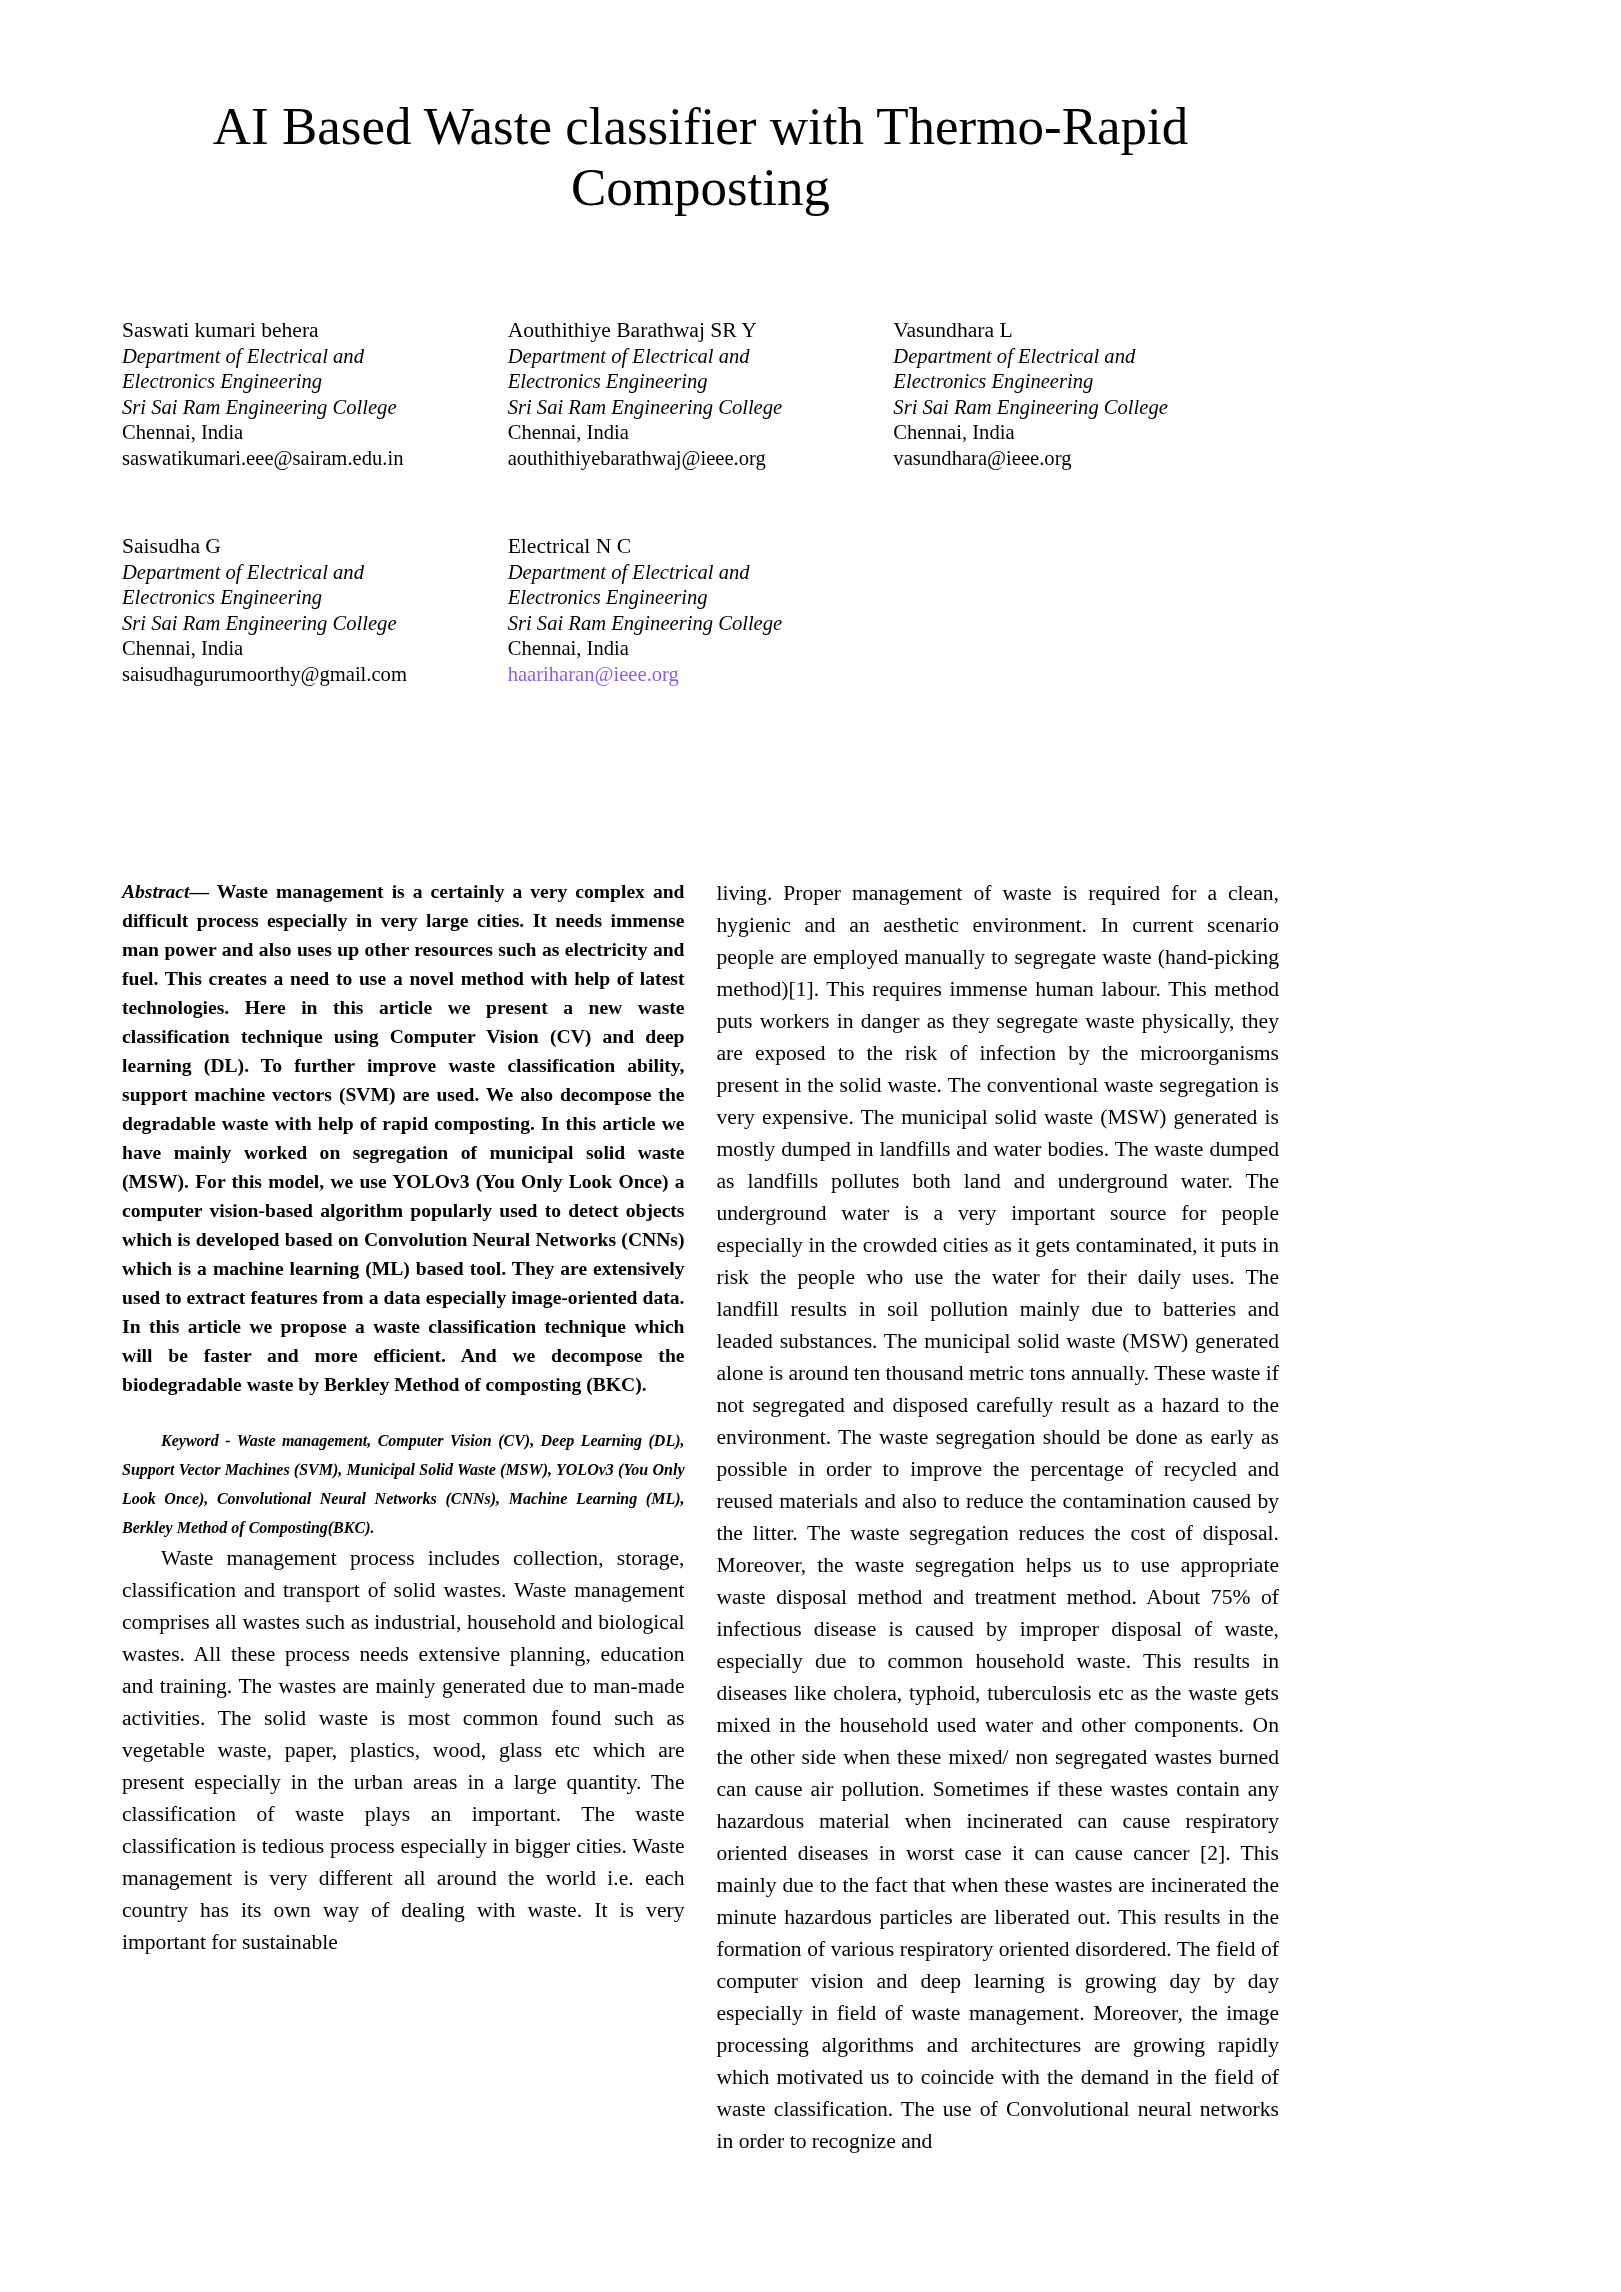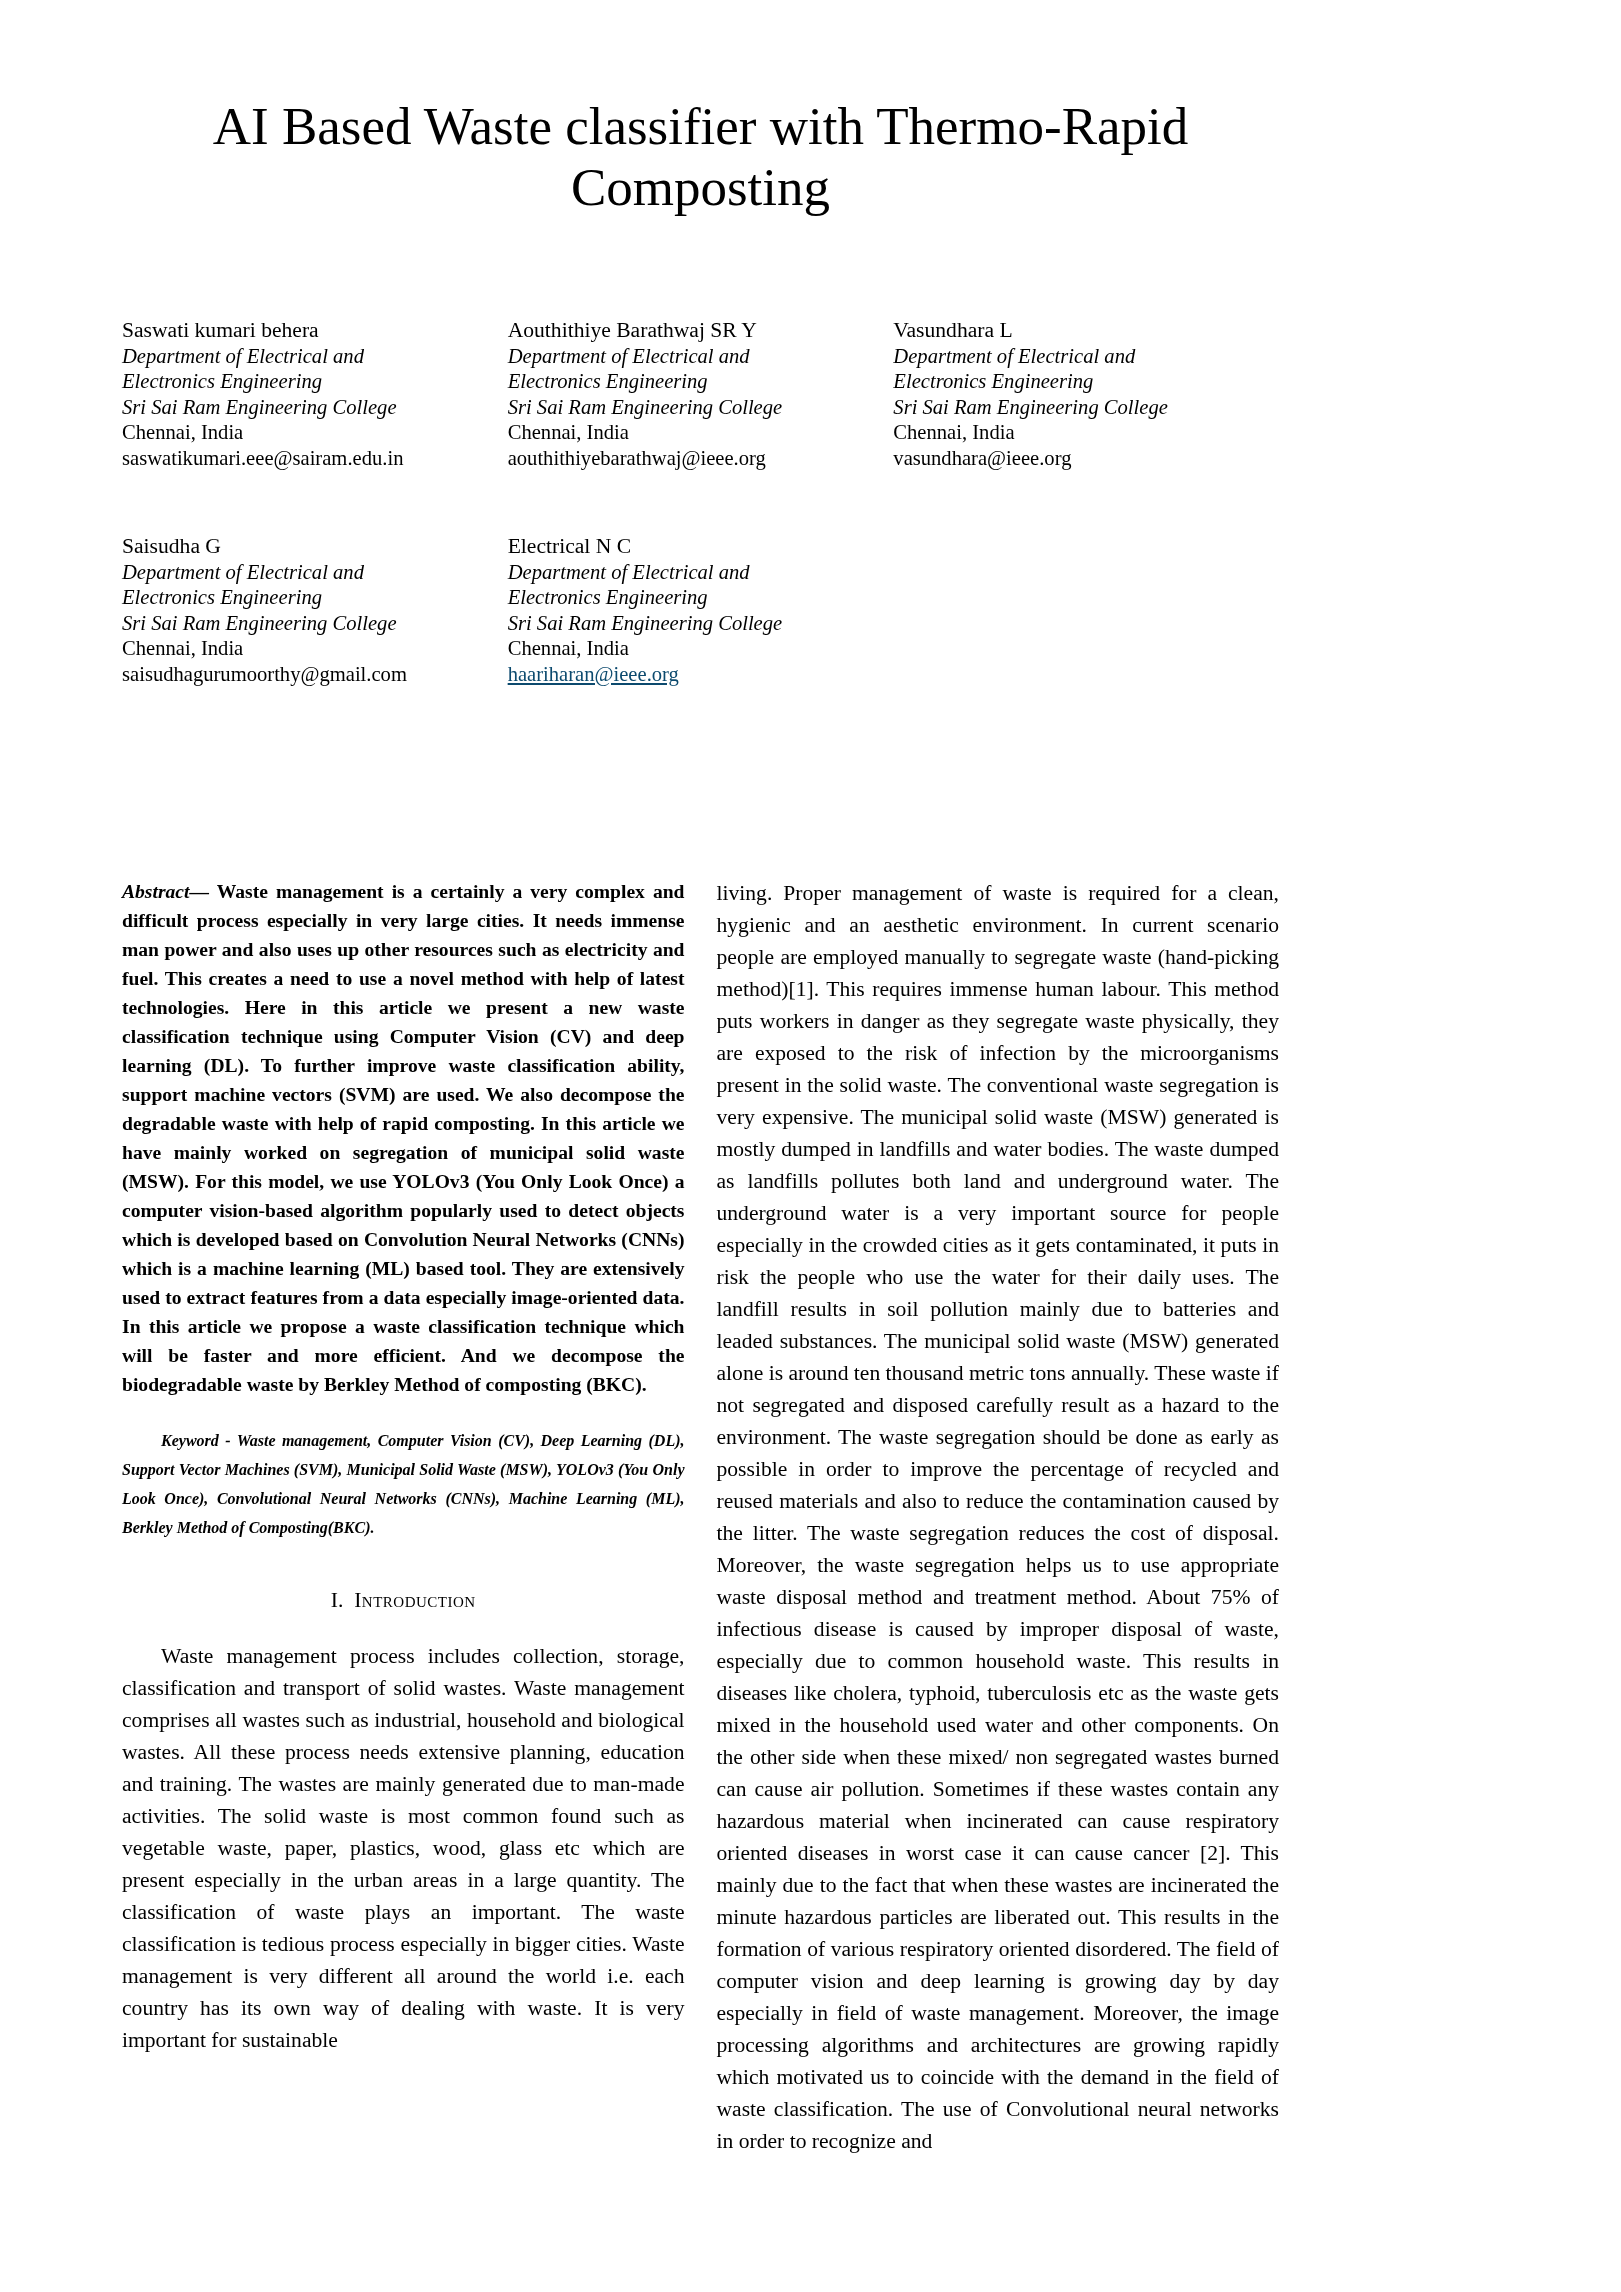--- a/index.html
+++ b/index.html
@@ -37,22 +37,21 @@
     font-size: 20.6px;
     line-height: 25.5px;
   }
   .author .name {
     font-size: 21.6px;
   }
   .italic {
     font-style: italic;
   }
   .email-link {
-    color: #0c4a6e;
-    text-decoration: underline;
+    color: #8b5cf6;
     cursor: pointer;
   }
   .body-cols {
     display: flex;
     gap: 32px;
     margin-top: 190px;
   }
   .col {
     width: 668px;
     text-align: justify;
@@ -152,21 +151,20 @@
 
   </div>
 
   <div class="body-cols">
 
     <div class="col">
       <p class="abstract"><span class="abstract-label">Abstract—</span> <span>Waste management is a certainly a very complex and difficult process especially in very large cities. It needs immense man power and also uses up other resources such as electricity and fuel. This creates a need to use a novel method with help of latest technologies. Here in this article we present a new waste classification technique using Computer Vision (CV) and deep learning (DL). To further improve waste classification ability, support machine vectors (SVM) are used. We also decompose the degradable waste with help of rapid composting. In this article we have mainly worked on segregation of municipal solid waste (MSW). For this model, we use YOLOv3 (You Only Look Once) a computer vision-based algorithm popularly used to detect objects which is developed based on Convolution Neural Networks (CNNs) which is a machine learning (ML) based tool. They are extensively used to extract features from a data especially image-oriented data.  In this article we propose a waste classification technique which will be faster and more efficient.  And we decompose the biodegradable waste by Berkley Method of composting (BKC).</span></p>
 
       <p class="keywords">Keyword - Waste management, Computer Vision (CV), Deep Learning (DL), Support Vector Machines (SVM), Municipal Solid Waste (MSW), YOLOv3 (You Only Look Once), Convolutional Neural Networks (CNNs), Machine Learning (ML), Berkley Method of Composting(BKC).</p>
 
-      <h2 class="section-heading"><span>I.</span>&nbsp;&nbsp;<span class="smallcaps">Introduction</span></h2>
 
       <p class="body-par indent">Waste management process includes collection, storage, classification and transport of solid wastes. Waste management comprises all wastes such as industrial, household and biological wastes. All these process needs extensive planning, education and training. The wastes are mainly generated due to man-made activities. The solid waste is most common found such as vegetable waste, paper, plastics, wood, glass etc which are present especially in the urban areas in a large quantity. The classification of waste plays an important. The waste classification is tedious process especially in bigger cities. Waste management is very different all around the world i.e. each country has its own way of dealing with waste. It is very important for sustainable</p>
     </div>
 
     <div class="col">
       <p class="body-par">living. Proper management of waste is required for a clean, hygienic and an aesthetic environment. In current scenario people are employed manually to segregate waste (hand-picking method)[1]. This requires immense human labour. This method puts workers in danger as they segregate waste physically, they are exposed to the risk of infection by the microorganisms present in the solid waste. The conventional waste segregation is very expensive. The municipal solid waste (MSW) generated is mostly dumped in landfills and water bodies. The waste dumped as landfills pollutes both land and underground water. The underground water is a very important source for people especially in the crowded cities as it gets contaminated, it puts in risk the people who use the water for their daily uses. The landfill results in soil pollution mainly due to batteries and leaded substances. The municipal solid waste (MSW) generated alone is around ten thousand metric tons annually. These waste if not segregated and disposed carefully result as a hazard to the environment. The waste segregation should be done as early as possible in order to improve the percentage of recycled and reused materials and also to reduce the contamination caused by the litter. The waste segregation reduces the cost of disposal. Moreover, the waste segregation helps us to use appropriate waste disposal method and treatment method. About 75% of infectious disease is caused by improper disposal of waste, especially due to common household waste. This results in diseases like cholera, typhoid, tuberculosis etc as the waste gets mixed in the household used water and other components. On the other side when these mixed/ non segregated wastes burned can cause air pollution. Sometimes if these wastes contain any hazardous material when incinerated can cause respiratory oriented diseases in worst case it can cause cancer [2]. This mainly due to the fact that when these wastes are incinerated the minute hazardous particles are liberated out. This results in the formation of various respiratory oriented disordered. The field of computer vision and deep learning is growing day by day especially in field of waste management. Moreover, the image processing algorithms and architectures are growing rapidly which motivated us to coincide with the demand in the field of waste classification. The use of Convolutional neural networks in order to recognize and</p>
     </div>
 
   </div>
 

